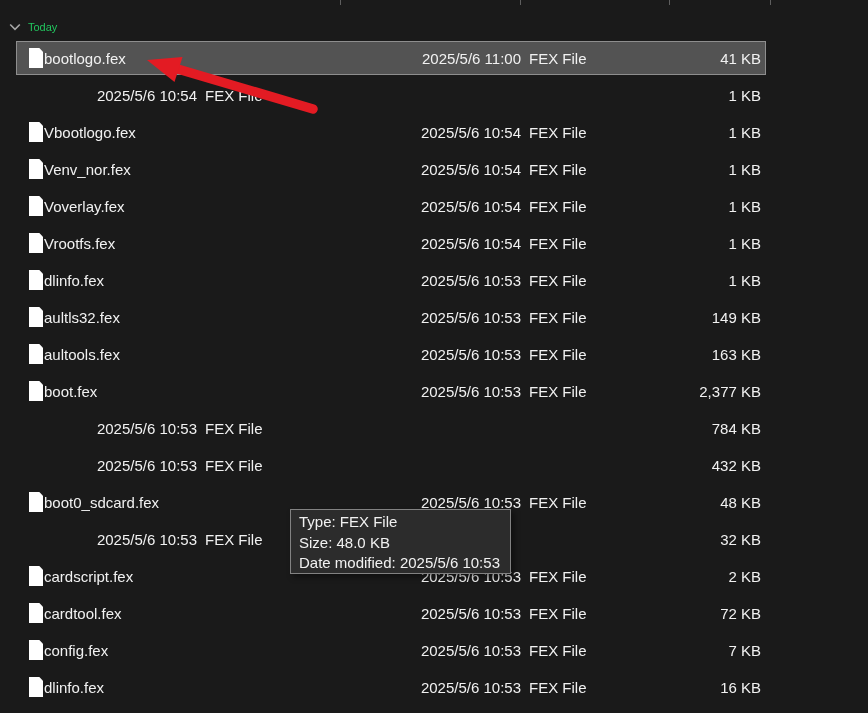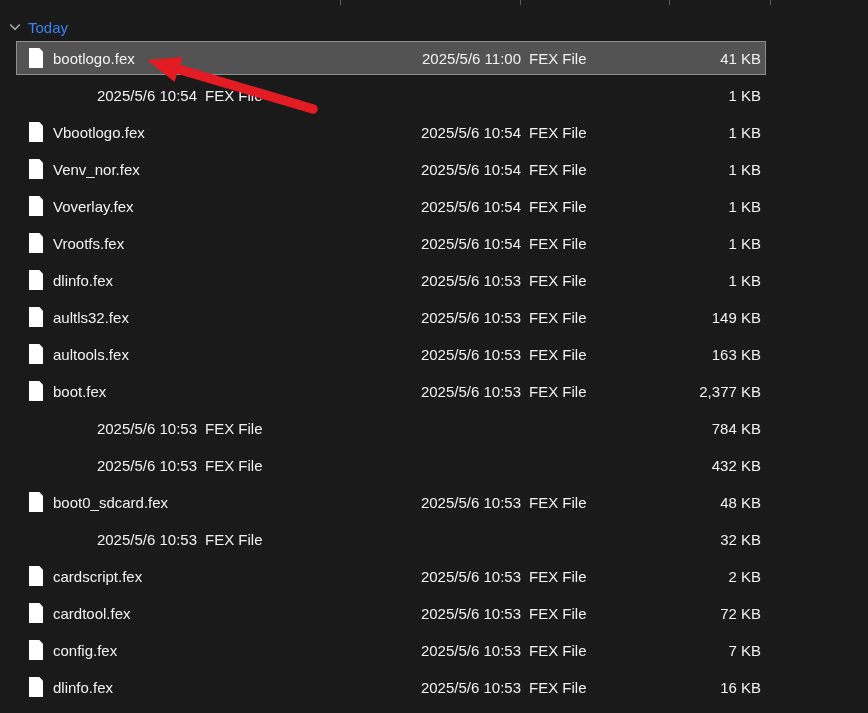--- a/index.html
+++ b/index.html
@@ -25,33 +25,33 @@
   
   .tick{position:absolute;top:0;width:1px;height:5px;background:var(--tick);}
   .tick.t1{left:340px;} .tick.t2{left:520px;} .tick.t3{left:669px;} .tick.t4{left:770px;}
 
   
   .group-header{
     position:absolute;left:9px;top:16px;height:22px;
     display:flex;align-items:center;gap:7px;cursor:default;
   }
   .chevron{width:12px;height:8px;display:block;}
-  .group-label{font-size:15px;color:#3b82f6;}
+  .group-label{font-size:11px;color:#22c55e;}
 
   
   .file-list{position:absolute;left:16px;top:41px;width:750px;}
   .row{
     display:flex;align-items:center;
     width:750px;height:34px;margin-bottom:3px;
     border:1px solid transparent;
     font-size:15px;
   }
   .row.selected{background:var(--sel-fill);border-color:var(--sel-border);}
   .cell{white-space:nowrap;overflow:hidden;}
-  .name-cell{width:324px;display:flex;align-items:center;gap:9px;padding-left:11px;}
+  .name-cell{width:324px;display:flex;align-items:center;gap:0;padding-left:11px;}
   .file-icon{width:16px;height:20px;flex:0 0 auto;display:block;}
   .date-cell{width:180px;padding-left:8px;text-align:right;}
   .type-cell{width:149px;padding-left:8px;}
   .size-cell{flex:1;text-align:right;padding-right:4px;}
 
   
   .arrow-svg{position:absolute;left:0;top:0;width:868px;height:713px;pointer-events:none;z-index:10;}
 
   
   .tooltip{
@@ -289,14 +289,19 @@
     <div class="cell type-cell">FEX File</div>
     <div class="cell size-cell">16 KB</div>
   </div>
 </div>
 
   <svg class="arrow-svg" viewBox="0 0 868 713">
     <line class="arrow-shaft" x1="313" y1="109" x2="176" y2="68.5" stroke-width="9.5" stroke-linecap="round" stroke="#e31b23"></line>
     <polygon class="arrow-head" points="147,60 174.5,82 182.5,57" fill="#e31b23"></polygon>
   </svg>
 
+  <div class="tooltip">
+    <div>Type: FEX File</div>
+    <div>Size: 48.0 KB</div>
+    <div>Date modified: 2025/5/6 10:53</div>
+  </div>
 
 </div>
 
 </body></html>

